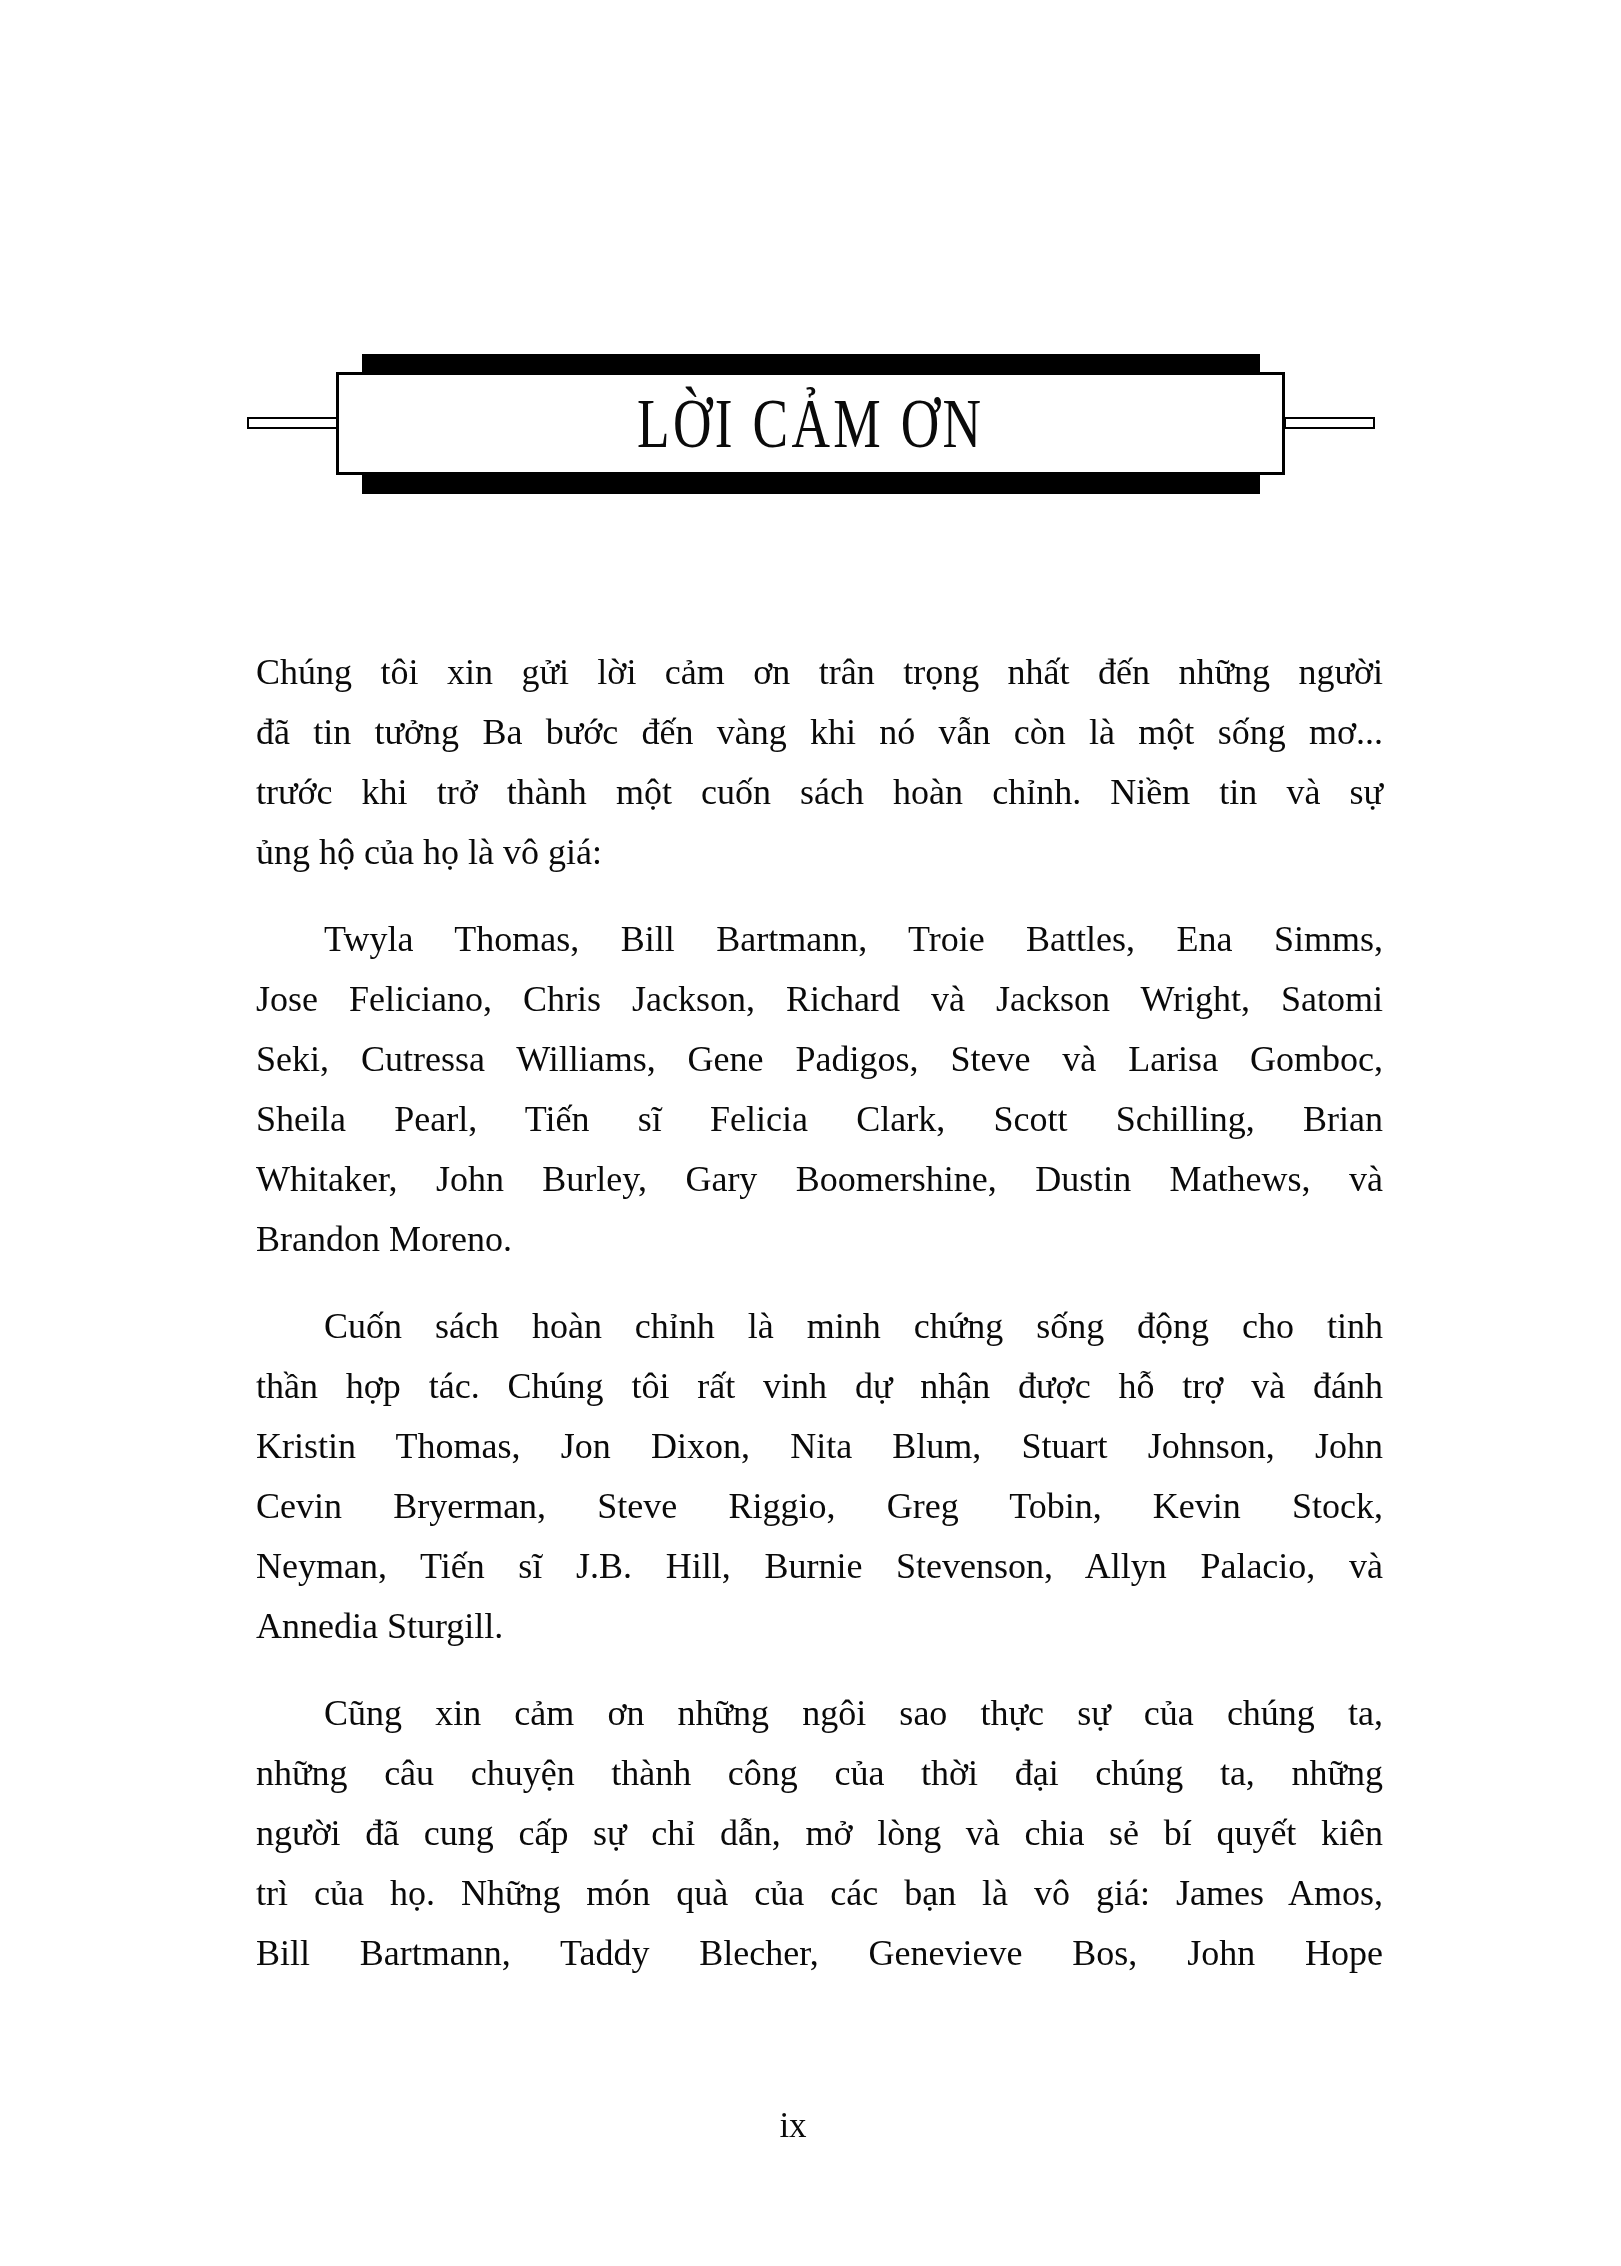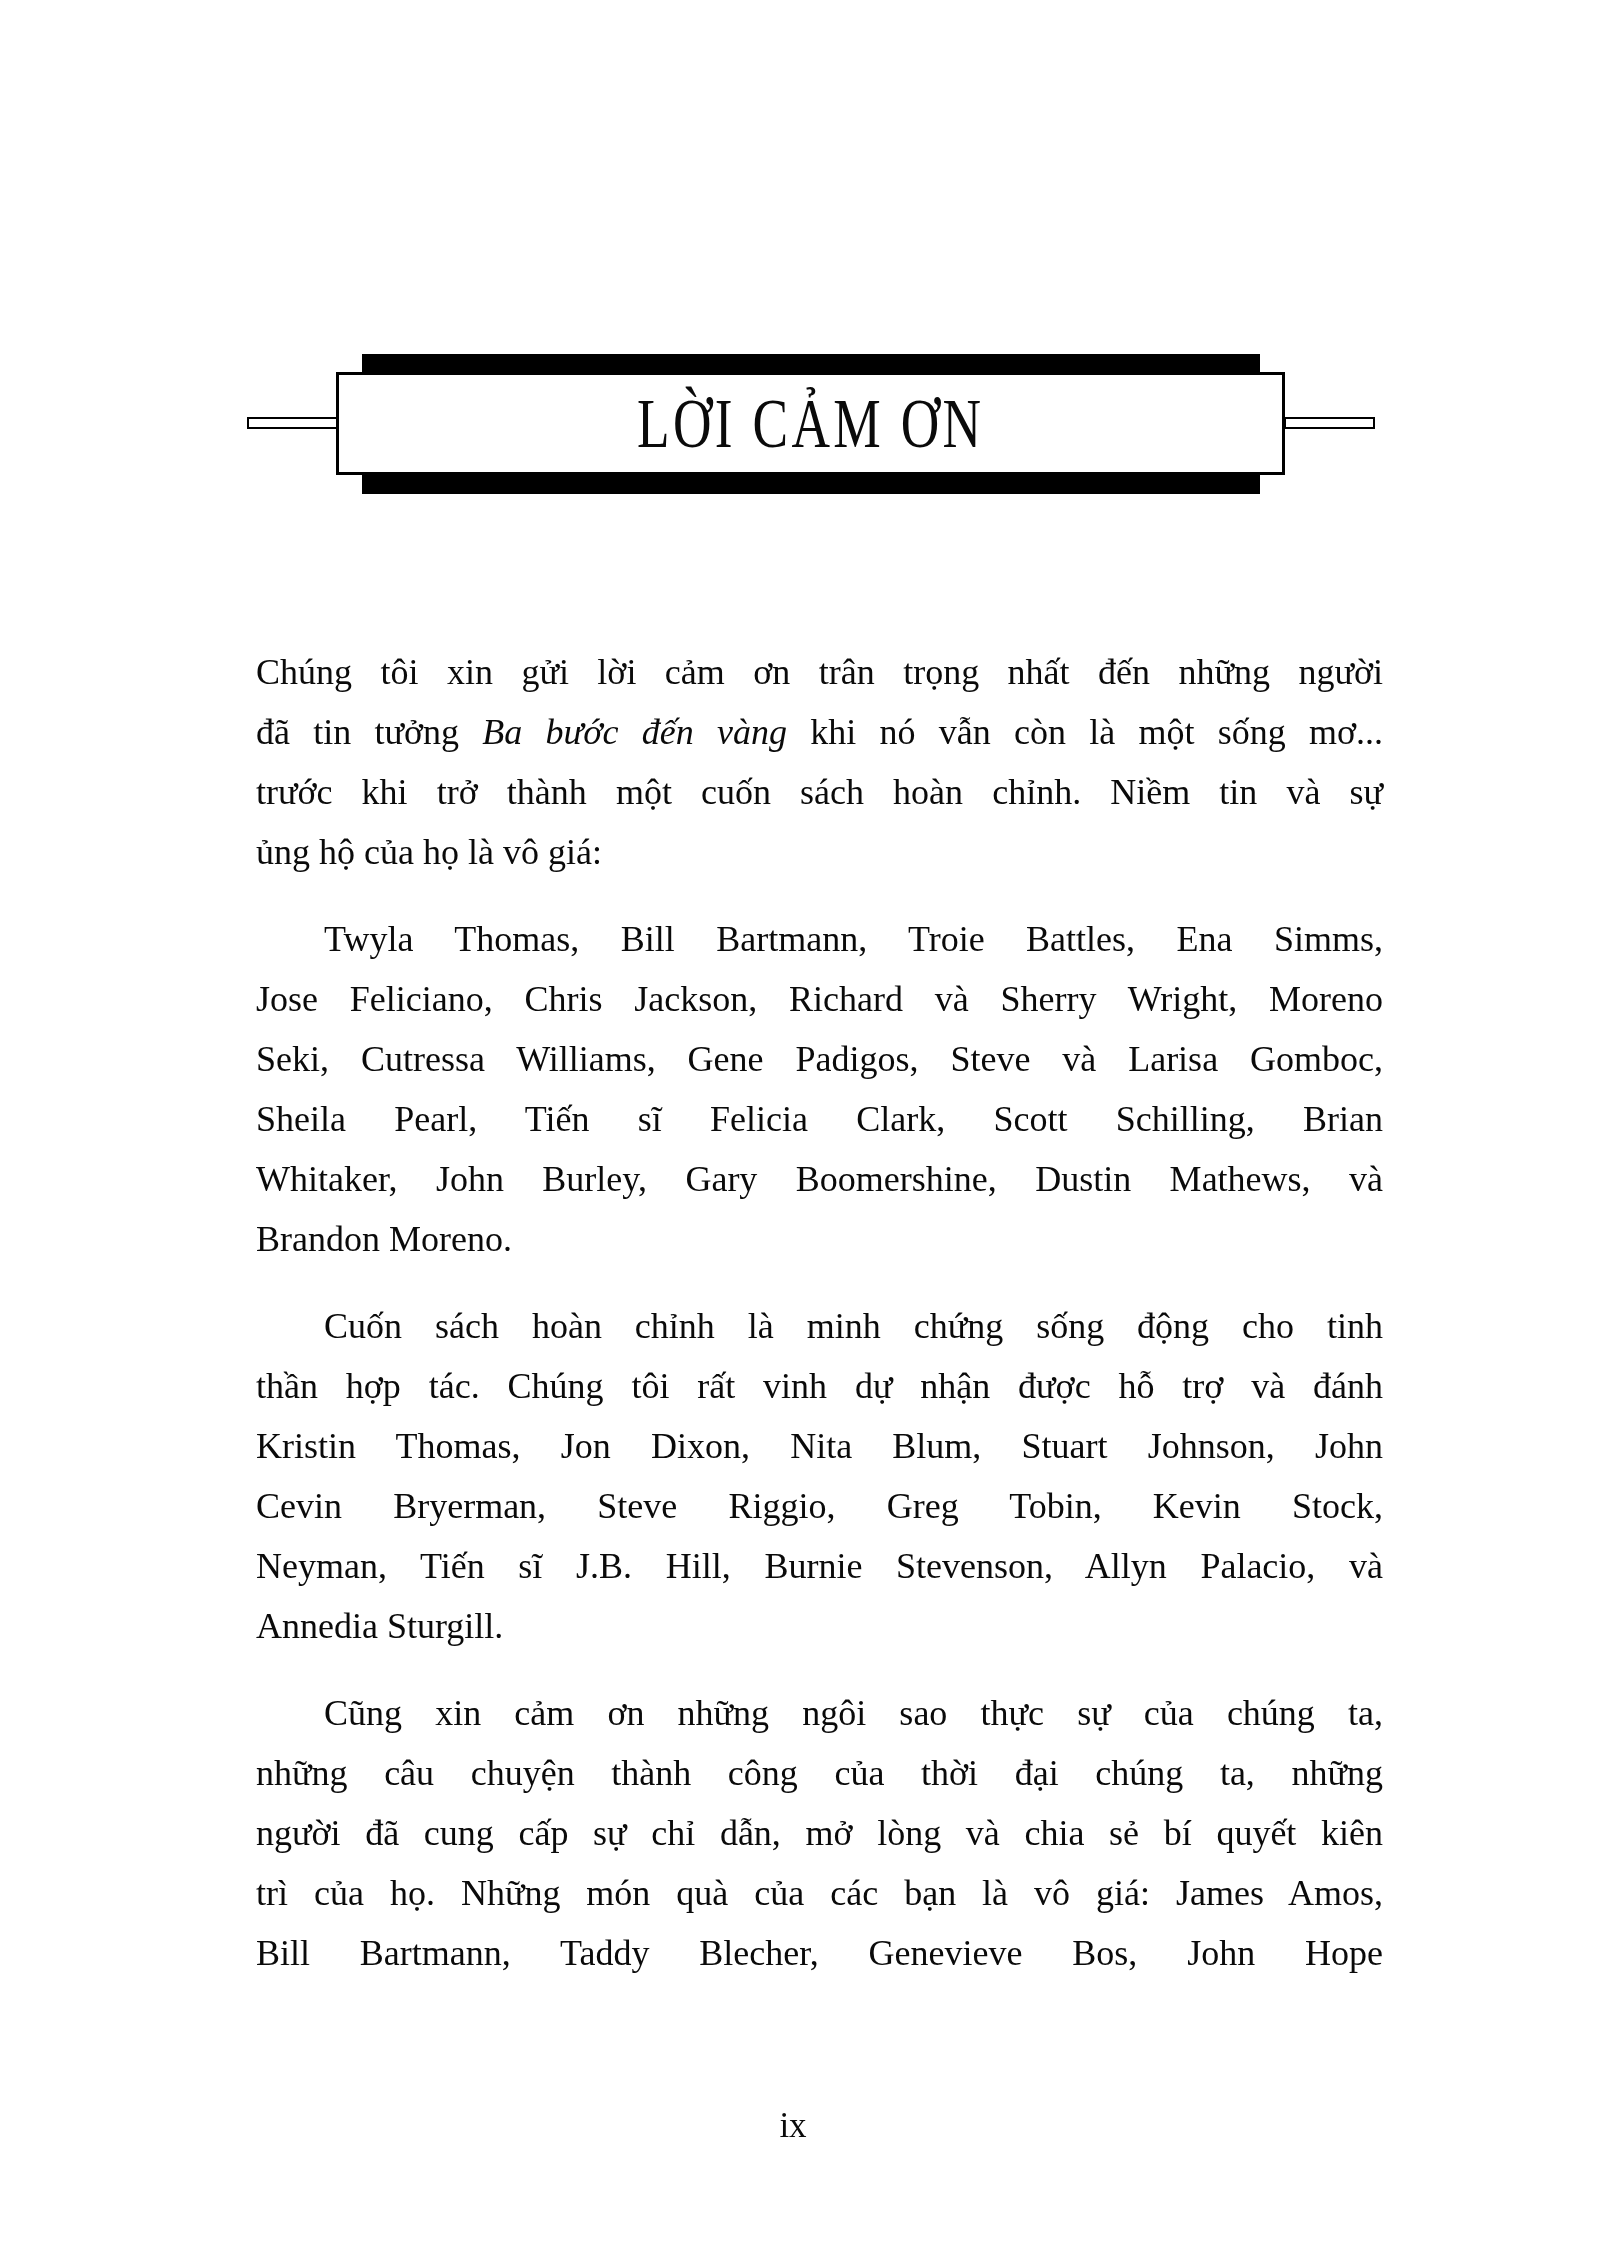--- a/index.html
+++ b/index.html
@@ -60,21 +60,21 @@
     font-size: 36px;
     line-height: 60px;
   }
   .para { margin: 0 0 27px 0; }
   .line {
     text-align: justify;
     text-align-last: justify;
   }
   .line.no-just { text-align-last: auto; }
   .line.indent { padding-left: 68px; }
-  .seg-italic { font-style: italic; }
+  .seg-italic { }
 
   
   .page-number {
     position: absolute;
     left: 0; top: 2106px;
     width: 100%;
     text-align: center;
     font-size: 35px;
   }
 </style>
@@ -94,21 +94,21 @@
 
   <div class="content" id="content">
       <div class="para">
         <div class="line"><span>Chúng tôi xin gửi lời cảm ơn trân trọng nhất đến những người</span></div>
         <div class="line"><span>đã tin tưởng </span><span class="seg-italic">Ba bước đến vàng</span><span> khi nó vẫn còn là một sống mơ...</span></div>
         <div class="line"><span>trước khi trở thành một cuốn sách hoàn chỉnh. Niềm tin và sự</span></div>
         <div class="line no-just"><span>ủng hộ của họ là vô giá:</span></div>
       </div>
       <div class="para">
         <div class="line indent"><span>Twyla Thomas, Bill Bartmann, Troie Battles, Ena Simms,</span></div>
-        <div class="line"><span>Jose Feliciano, Chris Jackson, Richard và Sherry Wright, Moreno</span></div>
+        <div class="line"><span>Jose Feliciano, Chris Jackson, Richard và Jackson Wright, Satomi</span></div>
         <div class="line"><span>Seki, Cutressa Williams, Gene Padigos, Steve và Larisa Gomboc,</span></div>
         <div class="line"><span>Sheila Pearl, Tiến sĩ Felicia Clark, Scott Schilling, Brian</span></div>
         <div class="line"><span>Whitaker, John Burley, Gary Boomershine, Dustin Mathews, và</span></div>
         <div class="line no-just"><span>Brandon Moreno.</span></div>
       </div>
       <div class="para">
         <div class="line indent"><span>Cuốn sách hoàn chỉnh là minh chứng sống động cho tinh</span></div>
         <div class="line"><span>thần hợp tác. Chúng tôi rất vinh dự nhận được hỗ trợ và đánh</span></div>
         <div class="line"><span>Kristin Thomas, Jon Dixon, Nita Blum, Stuart Johnson, John</span></div>
         <div class="line"><span>Cevin Bryerman, Steve Riggio, Greg Tobin, Kevin Stock,</span></div>

